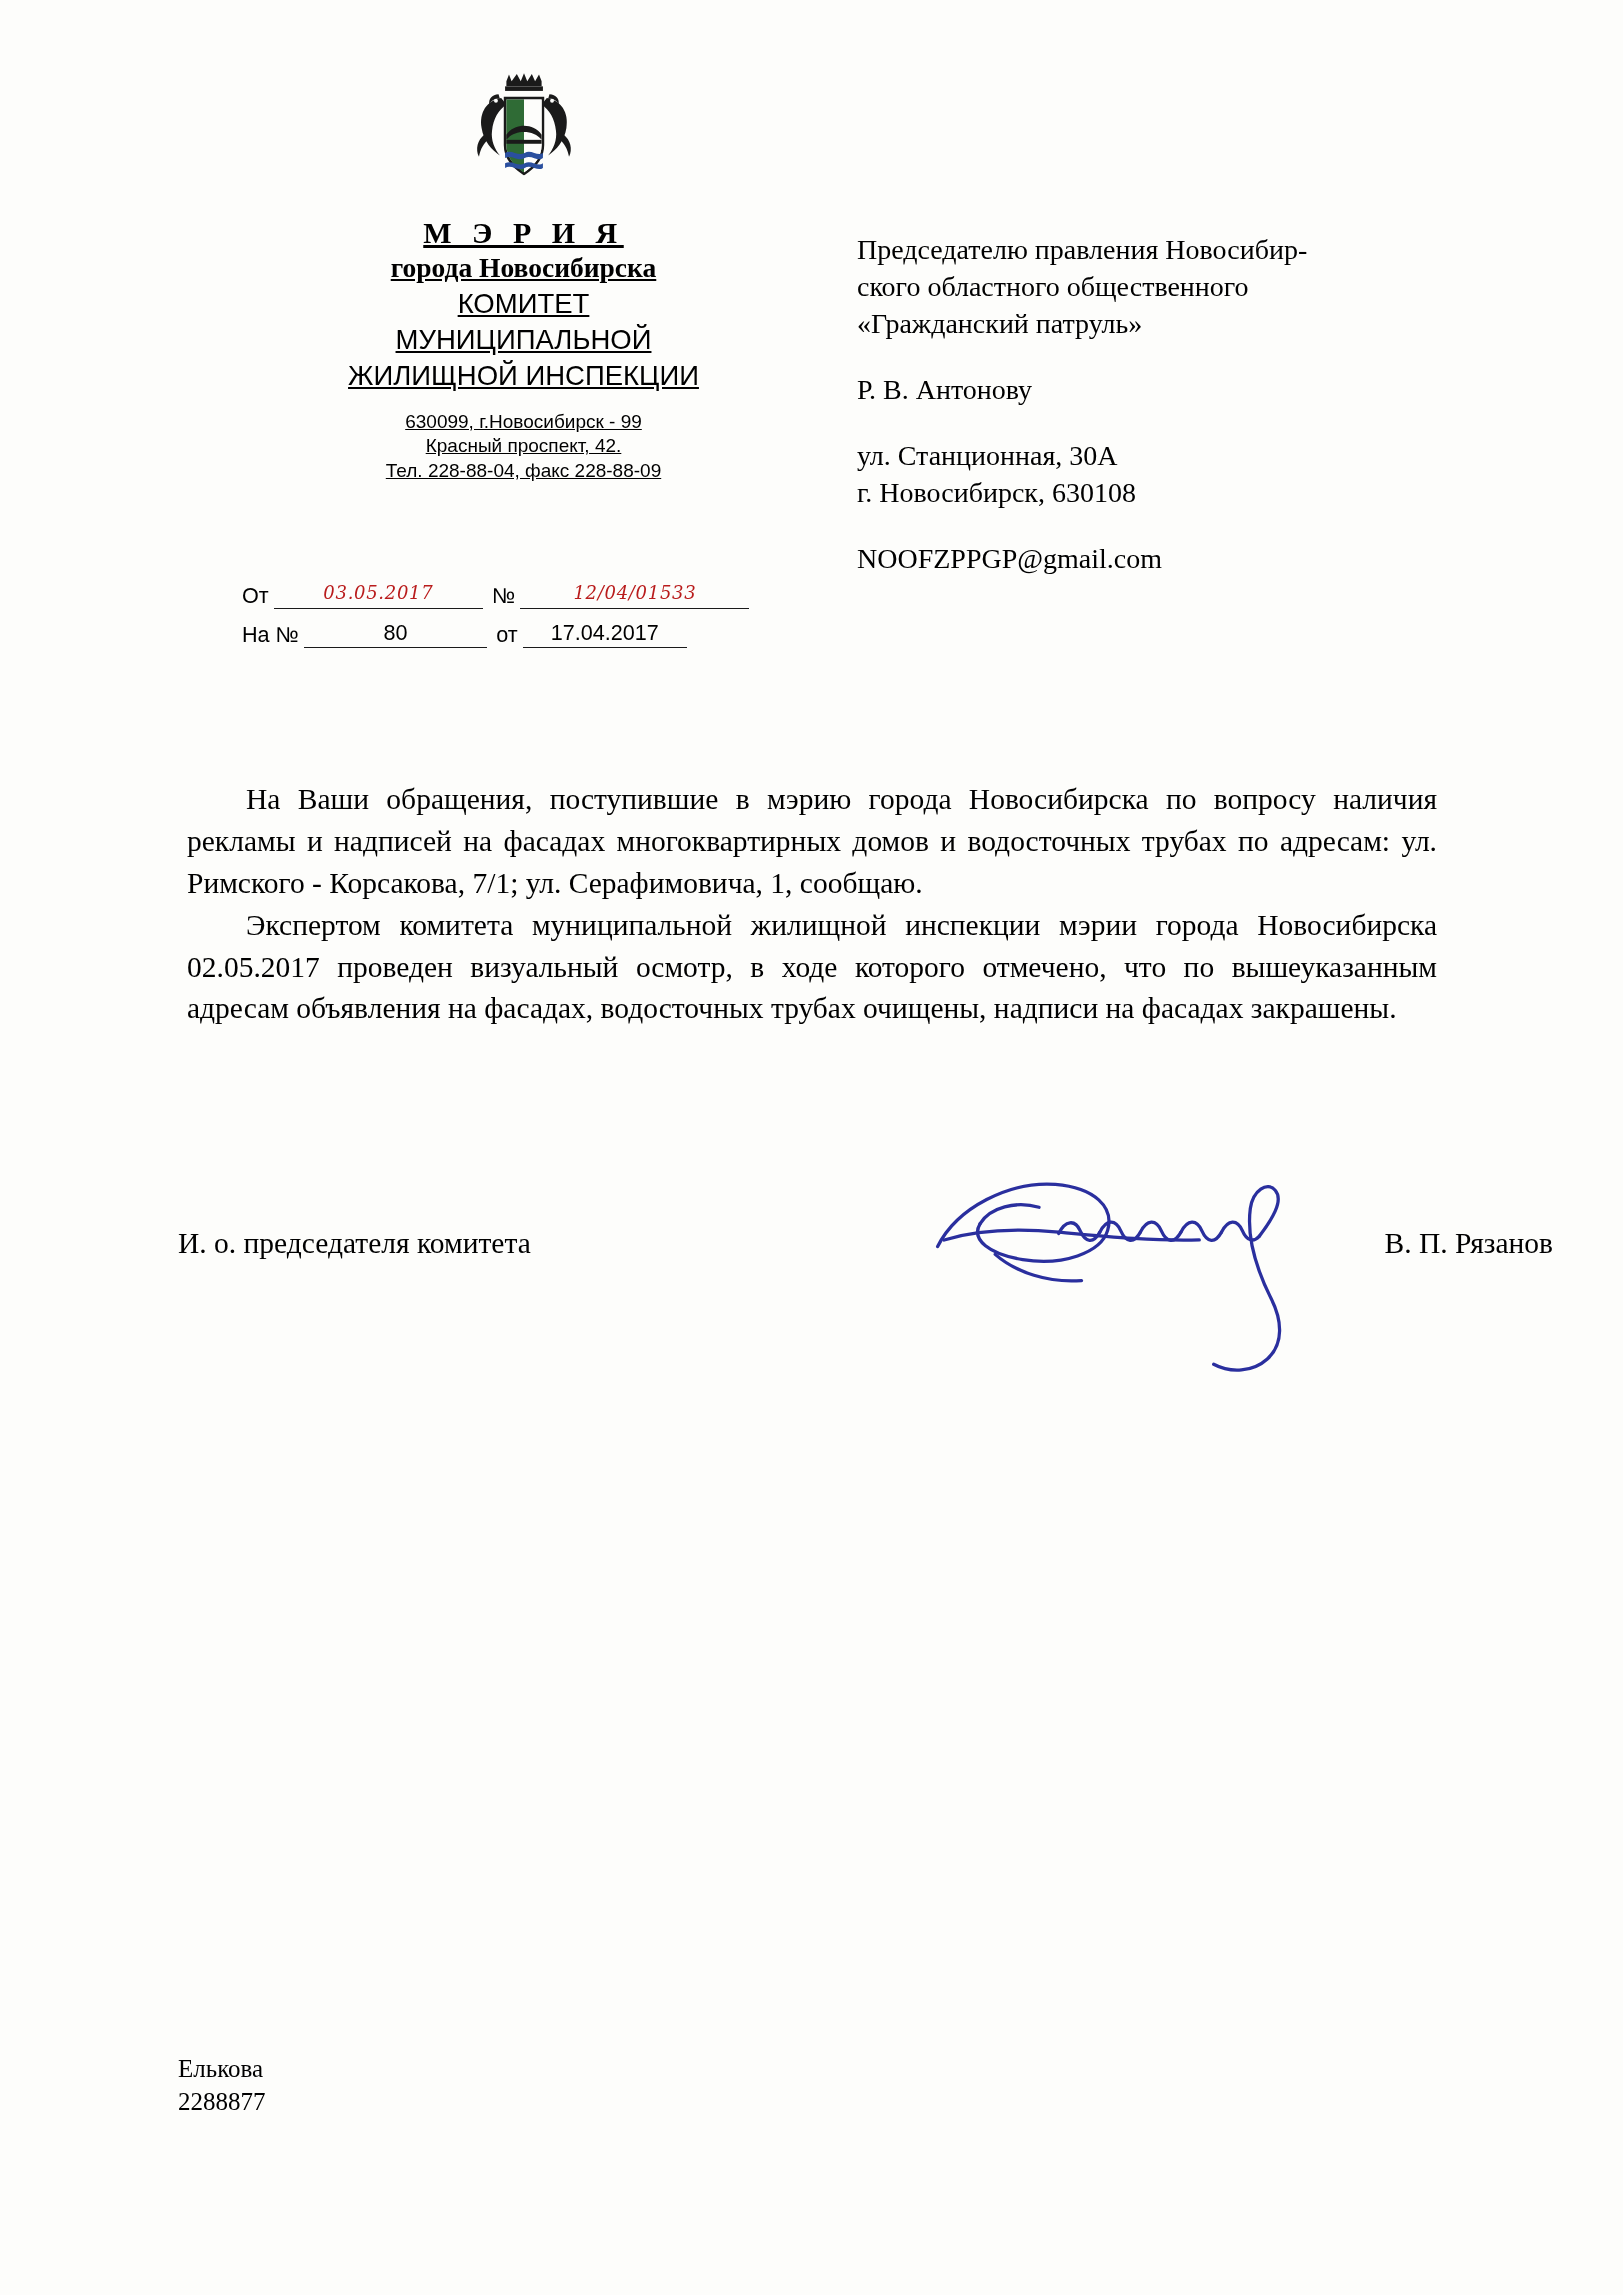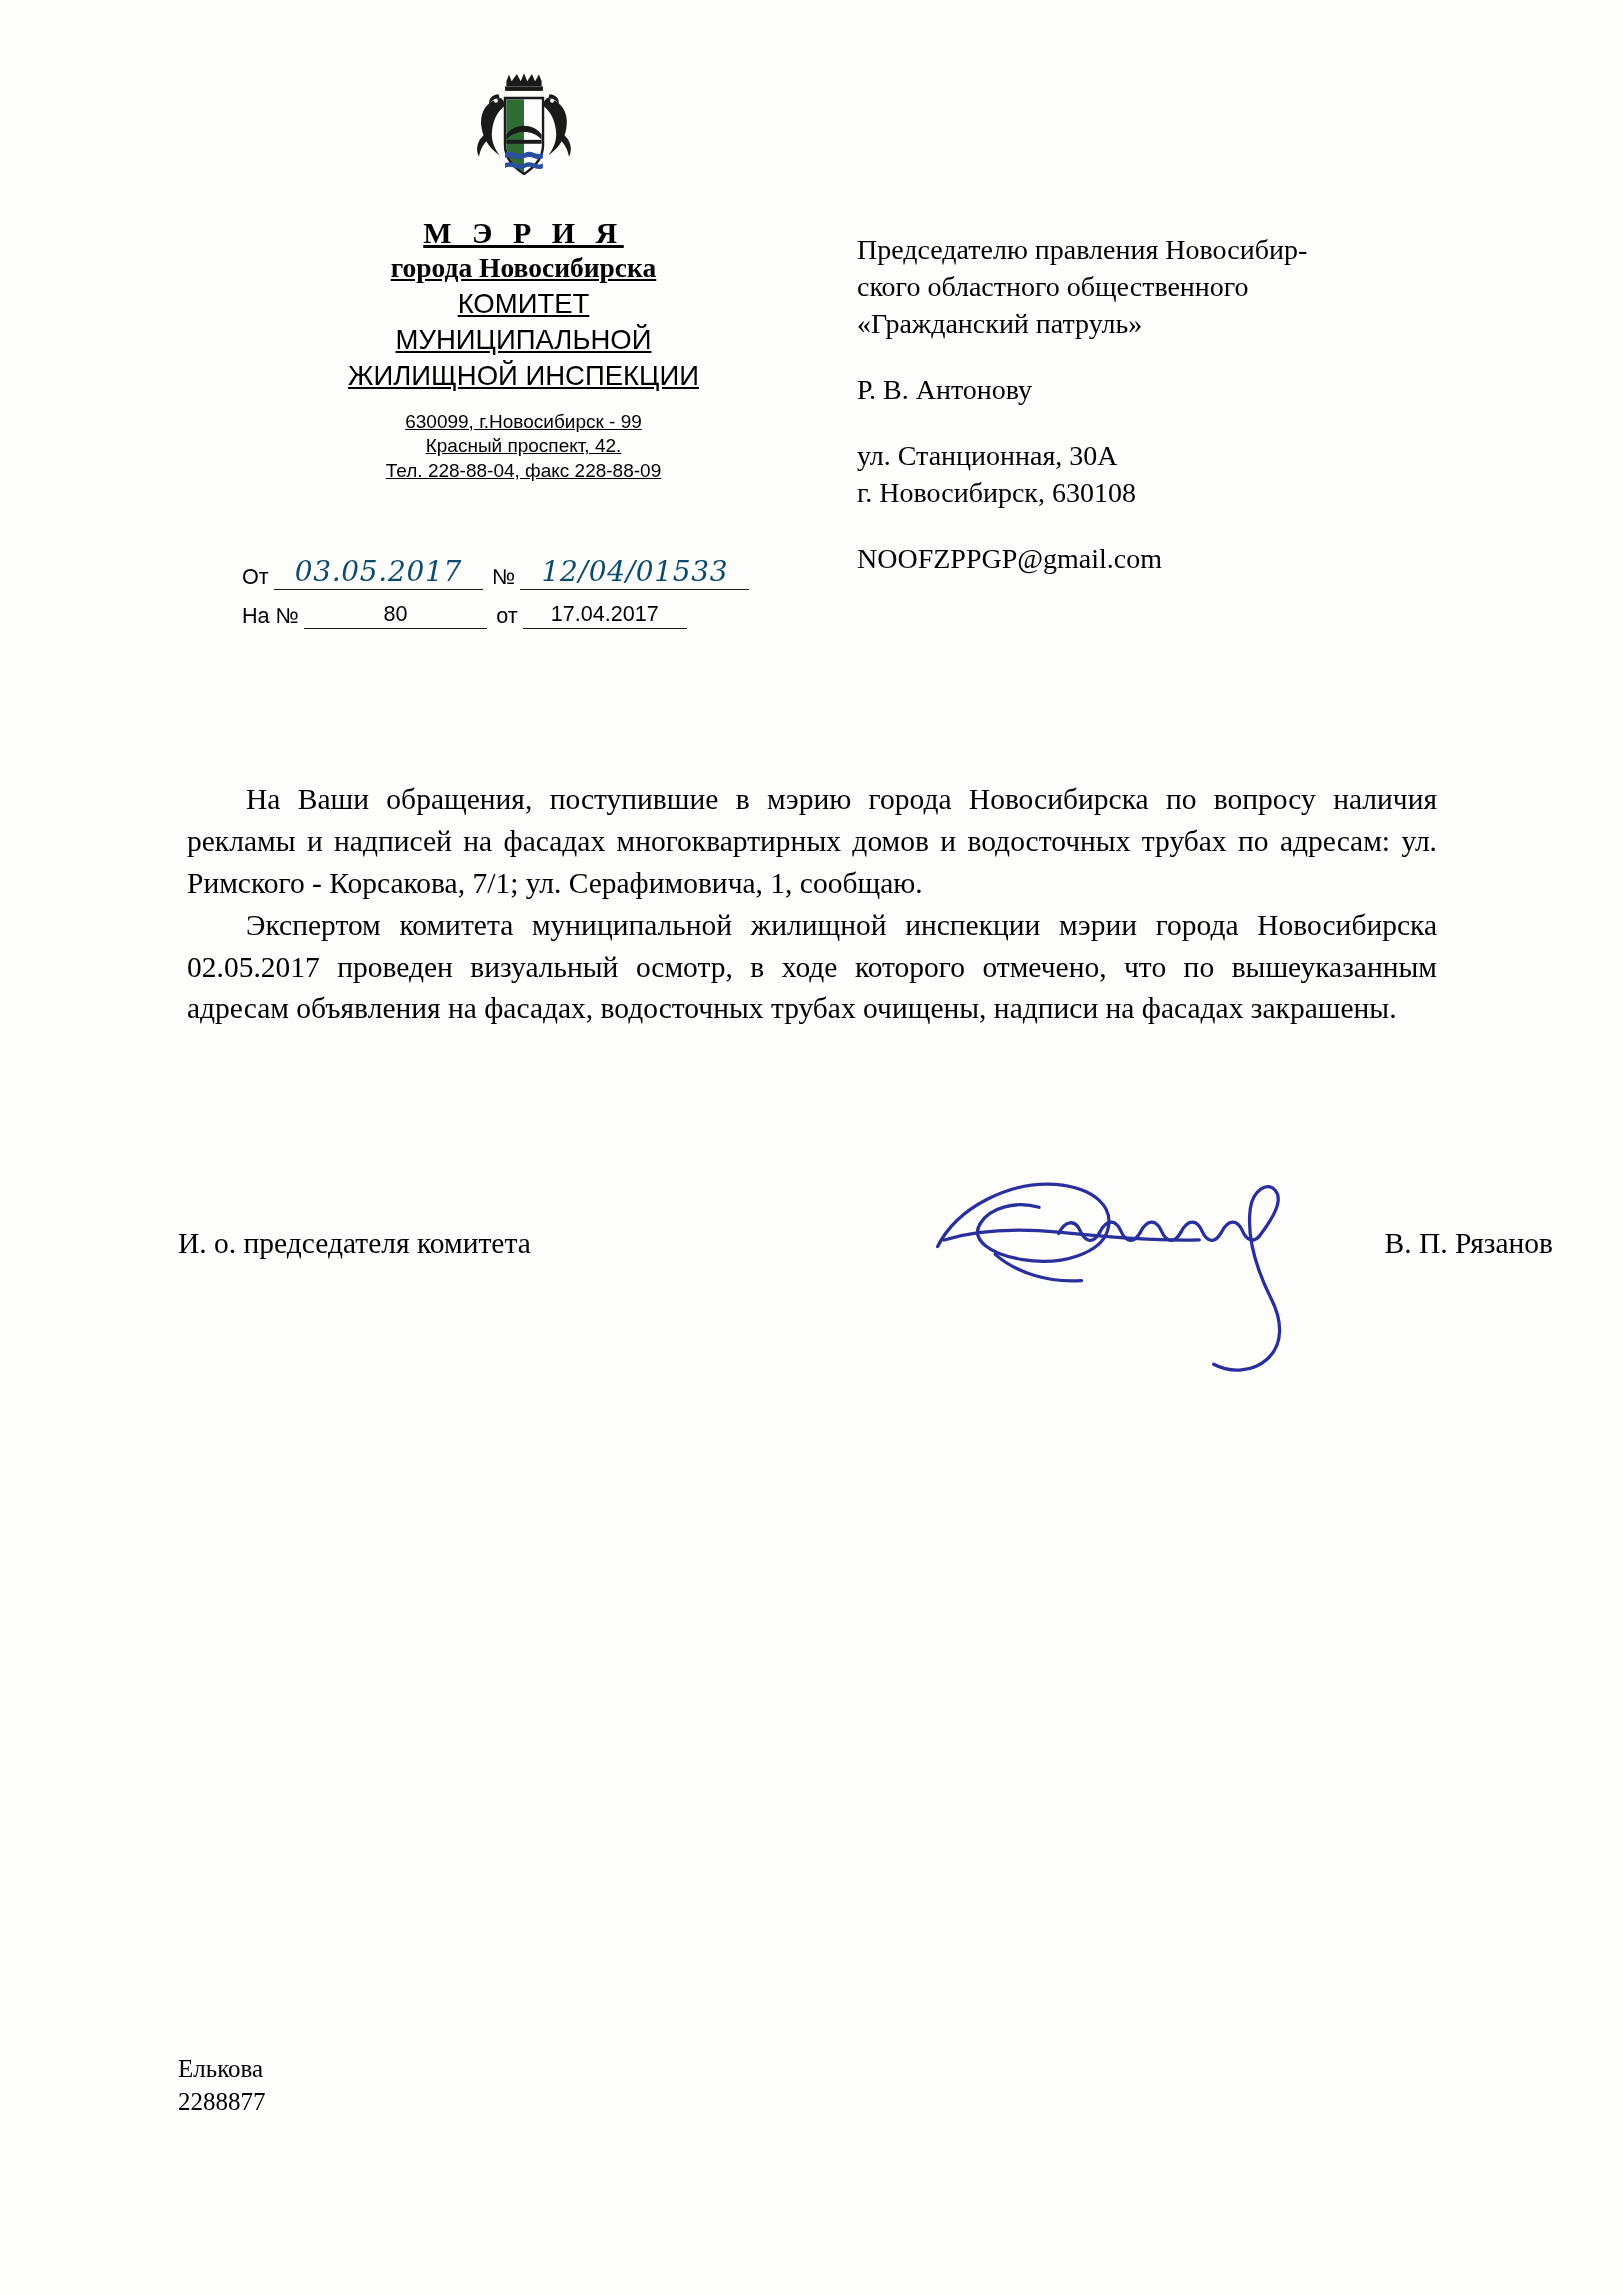--- a/index.html
+++ b/index.html
@@ -58,21 +58,21 @@
     line-height: 1.3;
     margin: 0;
   }
   .addr-block {
     margin-top: 18px;
   }
   
   .refs {
     position: absolute;
     left: 242px;
-    top: 555px;
+    top: 582px;
     width: 576px;
     font-family: "Liberation Sans", sans-serif;
     font-size: 21.6px;
   }
   .ref-row {
     display: flex;
     align-items: flex-end;
     margin-bottom: 10.5px;
     white-space: nowrap;
   }
@@ -83,22 +83,22 @@
   .ref-value {
     flex: 0 0 auto;
     border-bottom: 1.3px solid #1a1a1a;
     text-align: center;
     padding: 0 6.5px 1.3px 6.5px;
     min-height: 25px;
   }
   .hand {
     font-family: "DejaVu Serif", serif;
     font-style: italic;
-    color: #0c4a6e;
-    font-size: 28px;
+    color: #b91c1c;
+    font-size: 18px;
     letter-spacing: 0.7px;
   }
   .ref-date1 { width: 196px; }
   .ref-num1  { width: 216px; }
   .ref-num2  { width: 170px; }
   .ref-date2 { width: 151px; }
   .ref-gap { width: 9.2px; flex: 0 0 auto; }
   
   .addressee {
     position: absolute;

